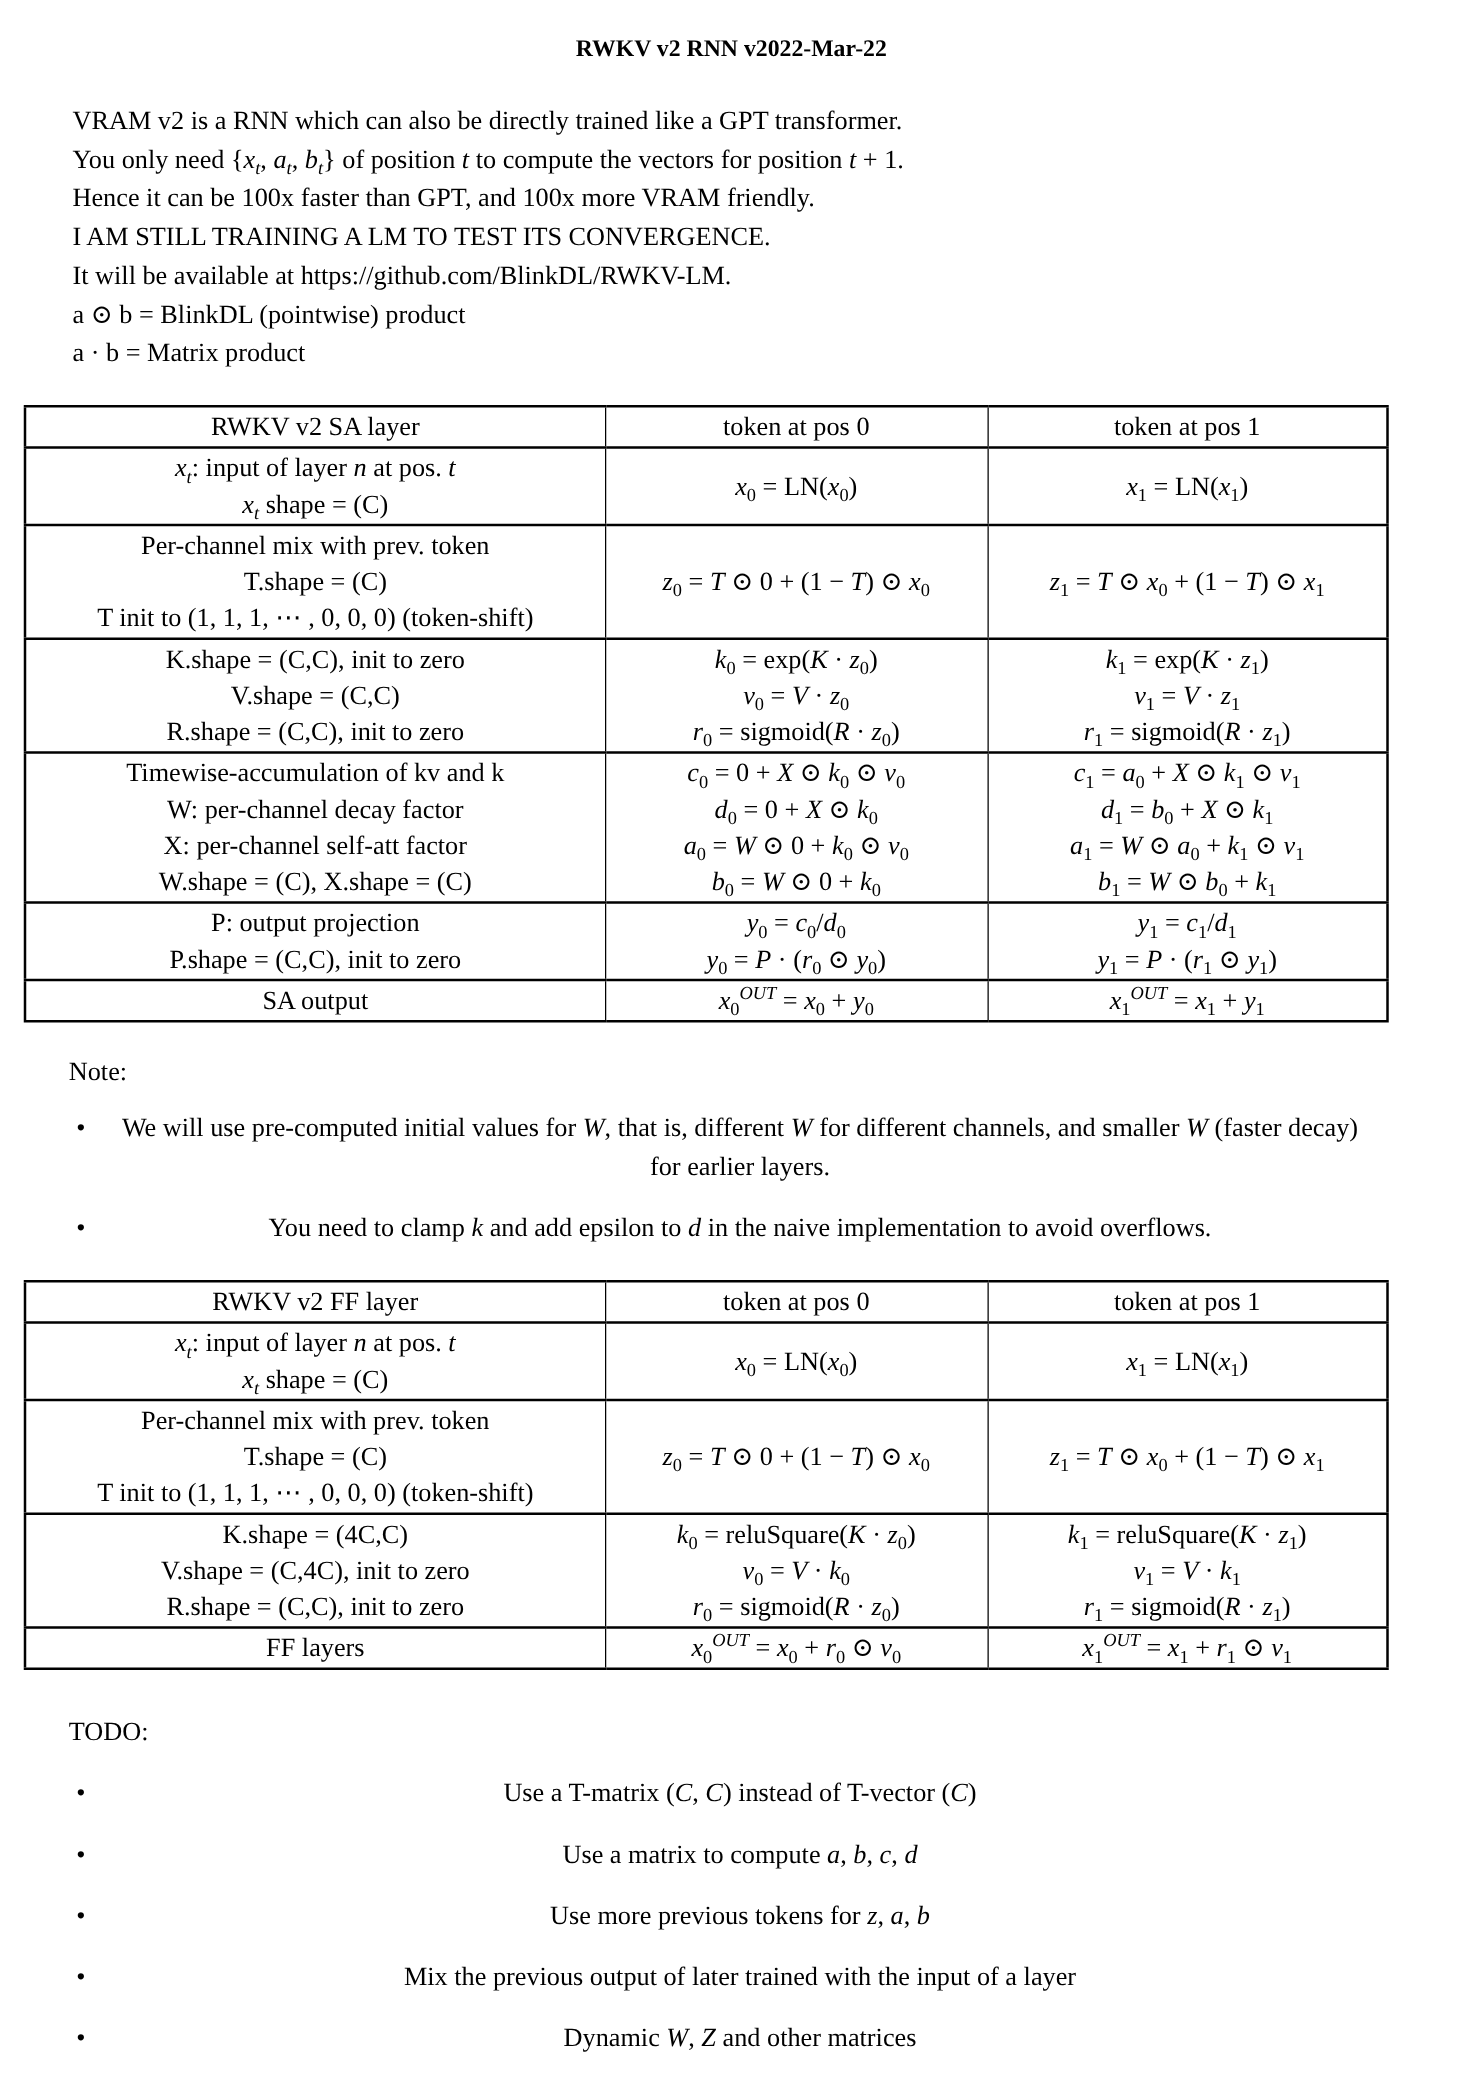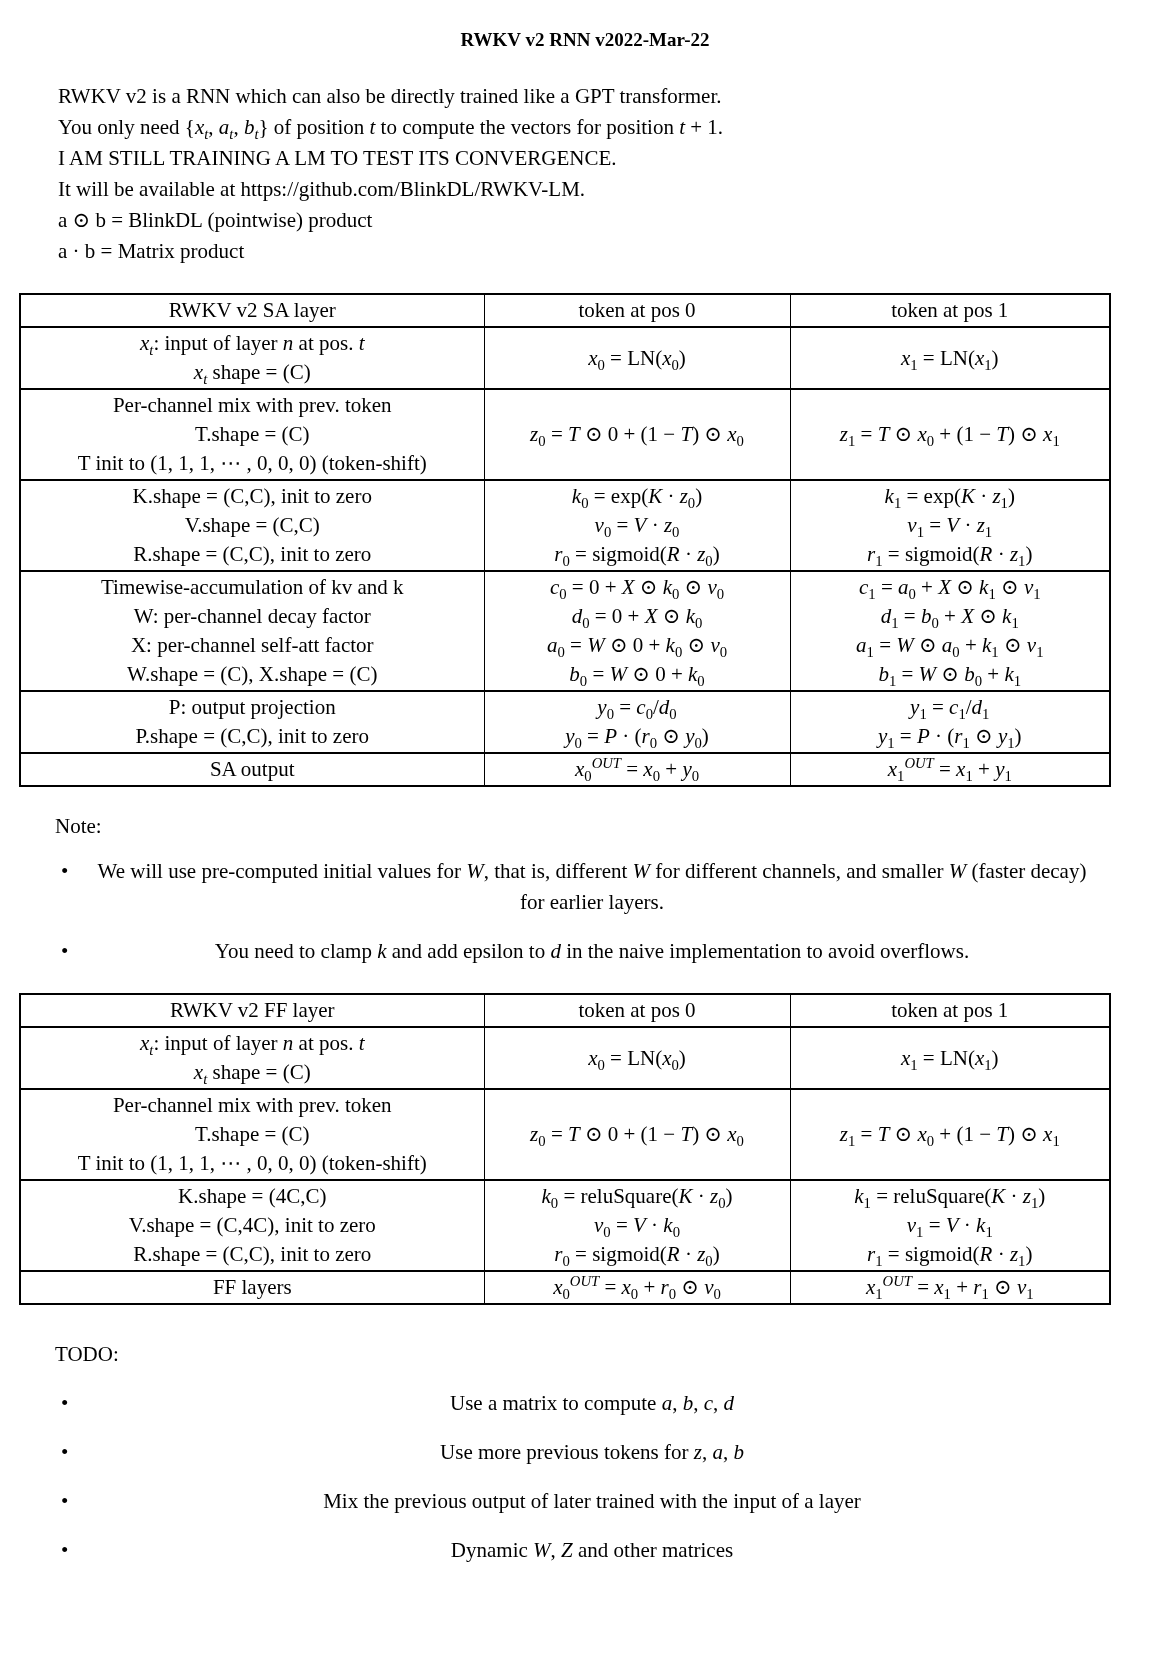--- a/index.html
+++ b/index.html
@@ -42,22 +42,23 @@
   ul.bullets.first-tight li:first-child { margin-top:14px; }
 </style>
 </head>
 <body>
 
 <div class="page">
 
   <div class="title">RWKV v2 RNN v2022-Mar-22</div>
 
   <div class="intro">
-    <div>RWKV v2 is a RNN which can also be directly trained like a GPT transformer.</div>
+    <div>VRAM v2 is a RNN which can also be directly trained like a GPT transformer.</div>
     <div>You only need {<i>x</i><sub><i>t</i></sub>, <i>a</i><sub><i>t</i></sub>, <i>b</i><sub><i>t</i></sub>} of position <i>t</i> to compute the vectors for position <i>t</i> + 1.</div>
+    <div>Hence it can be 100x faster than GPT, and 100x more VRAM friendly.</div>
     <div>I AM STILL TRAINING A LM TO TEST ITS CONVERGENCE.</div>
     <div><span>It will be available at </span><span>https://github.com/BlinkDL/RWKV-LM</span><span>.</span></div>
     <div>a ⊙ b = BlinkDL (pointwise) product</div>
     <div>a · b = Matrix product</div>
   </div>
 
   <table class="eq-table">
     <colgroup>
         <col style="width:464px">
         <col style="width:306px">
@@ -138,19 +139,20 @@
     <tr>
       <td>FF layers</td>
       <td><i>x</i><sub>0</sub><sup><i>OUT</i></sup> = <i>x</i><sub>0</sub> + <i>r</i><sub>0</sub> ⊙ <i>v</i><sub>0</sub></td>
       <td><i>x</i><sub>1</sub><sup><i>OUT</i></sup> = <i>x</i><sub>1</sub> + <i>r</i><sub>1</sub> ⊙ <i>v</i><sub>1</sub></td>
     </tr>
   </tbody>
     </table>
 
   <div class="section-heading heading-todo">TODO:</div>
   <ul class="bullets">
+    <li>Use a T-matrix (<i>C</i>, <i>C</i>) instead of T-vector (<i>C</i>)</li>
     <li>Use a matrix to compute <i>a</i>, <i>b</i>, <i>c</i>, <i>d</i></li>
     <li>Use more previous tokens for <i>z</i>, <i>a</i>, <i>b</i></li>
     <li>Mix the previous output of later trained with the input of a layer</li>
     <li>Dynamic <i>W</i>, <i>Z</i> and other matrices</li>
   </ul>
 
 </div>
 
 </body></html>

